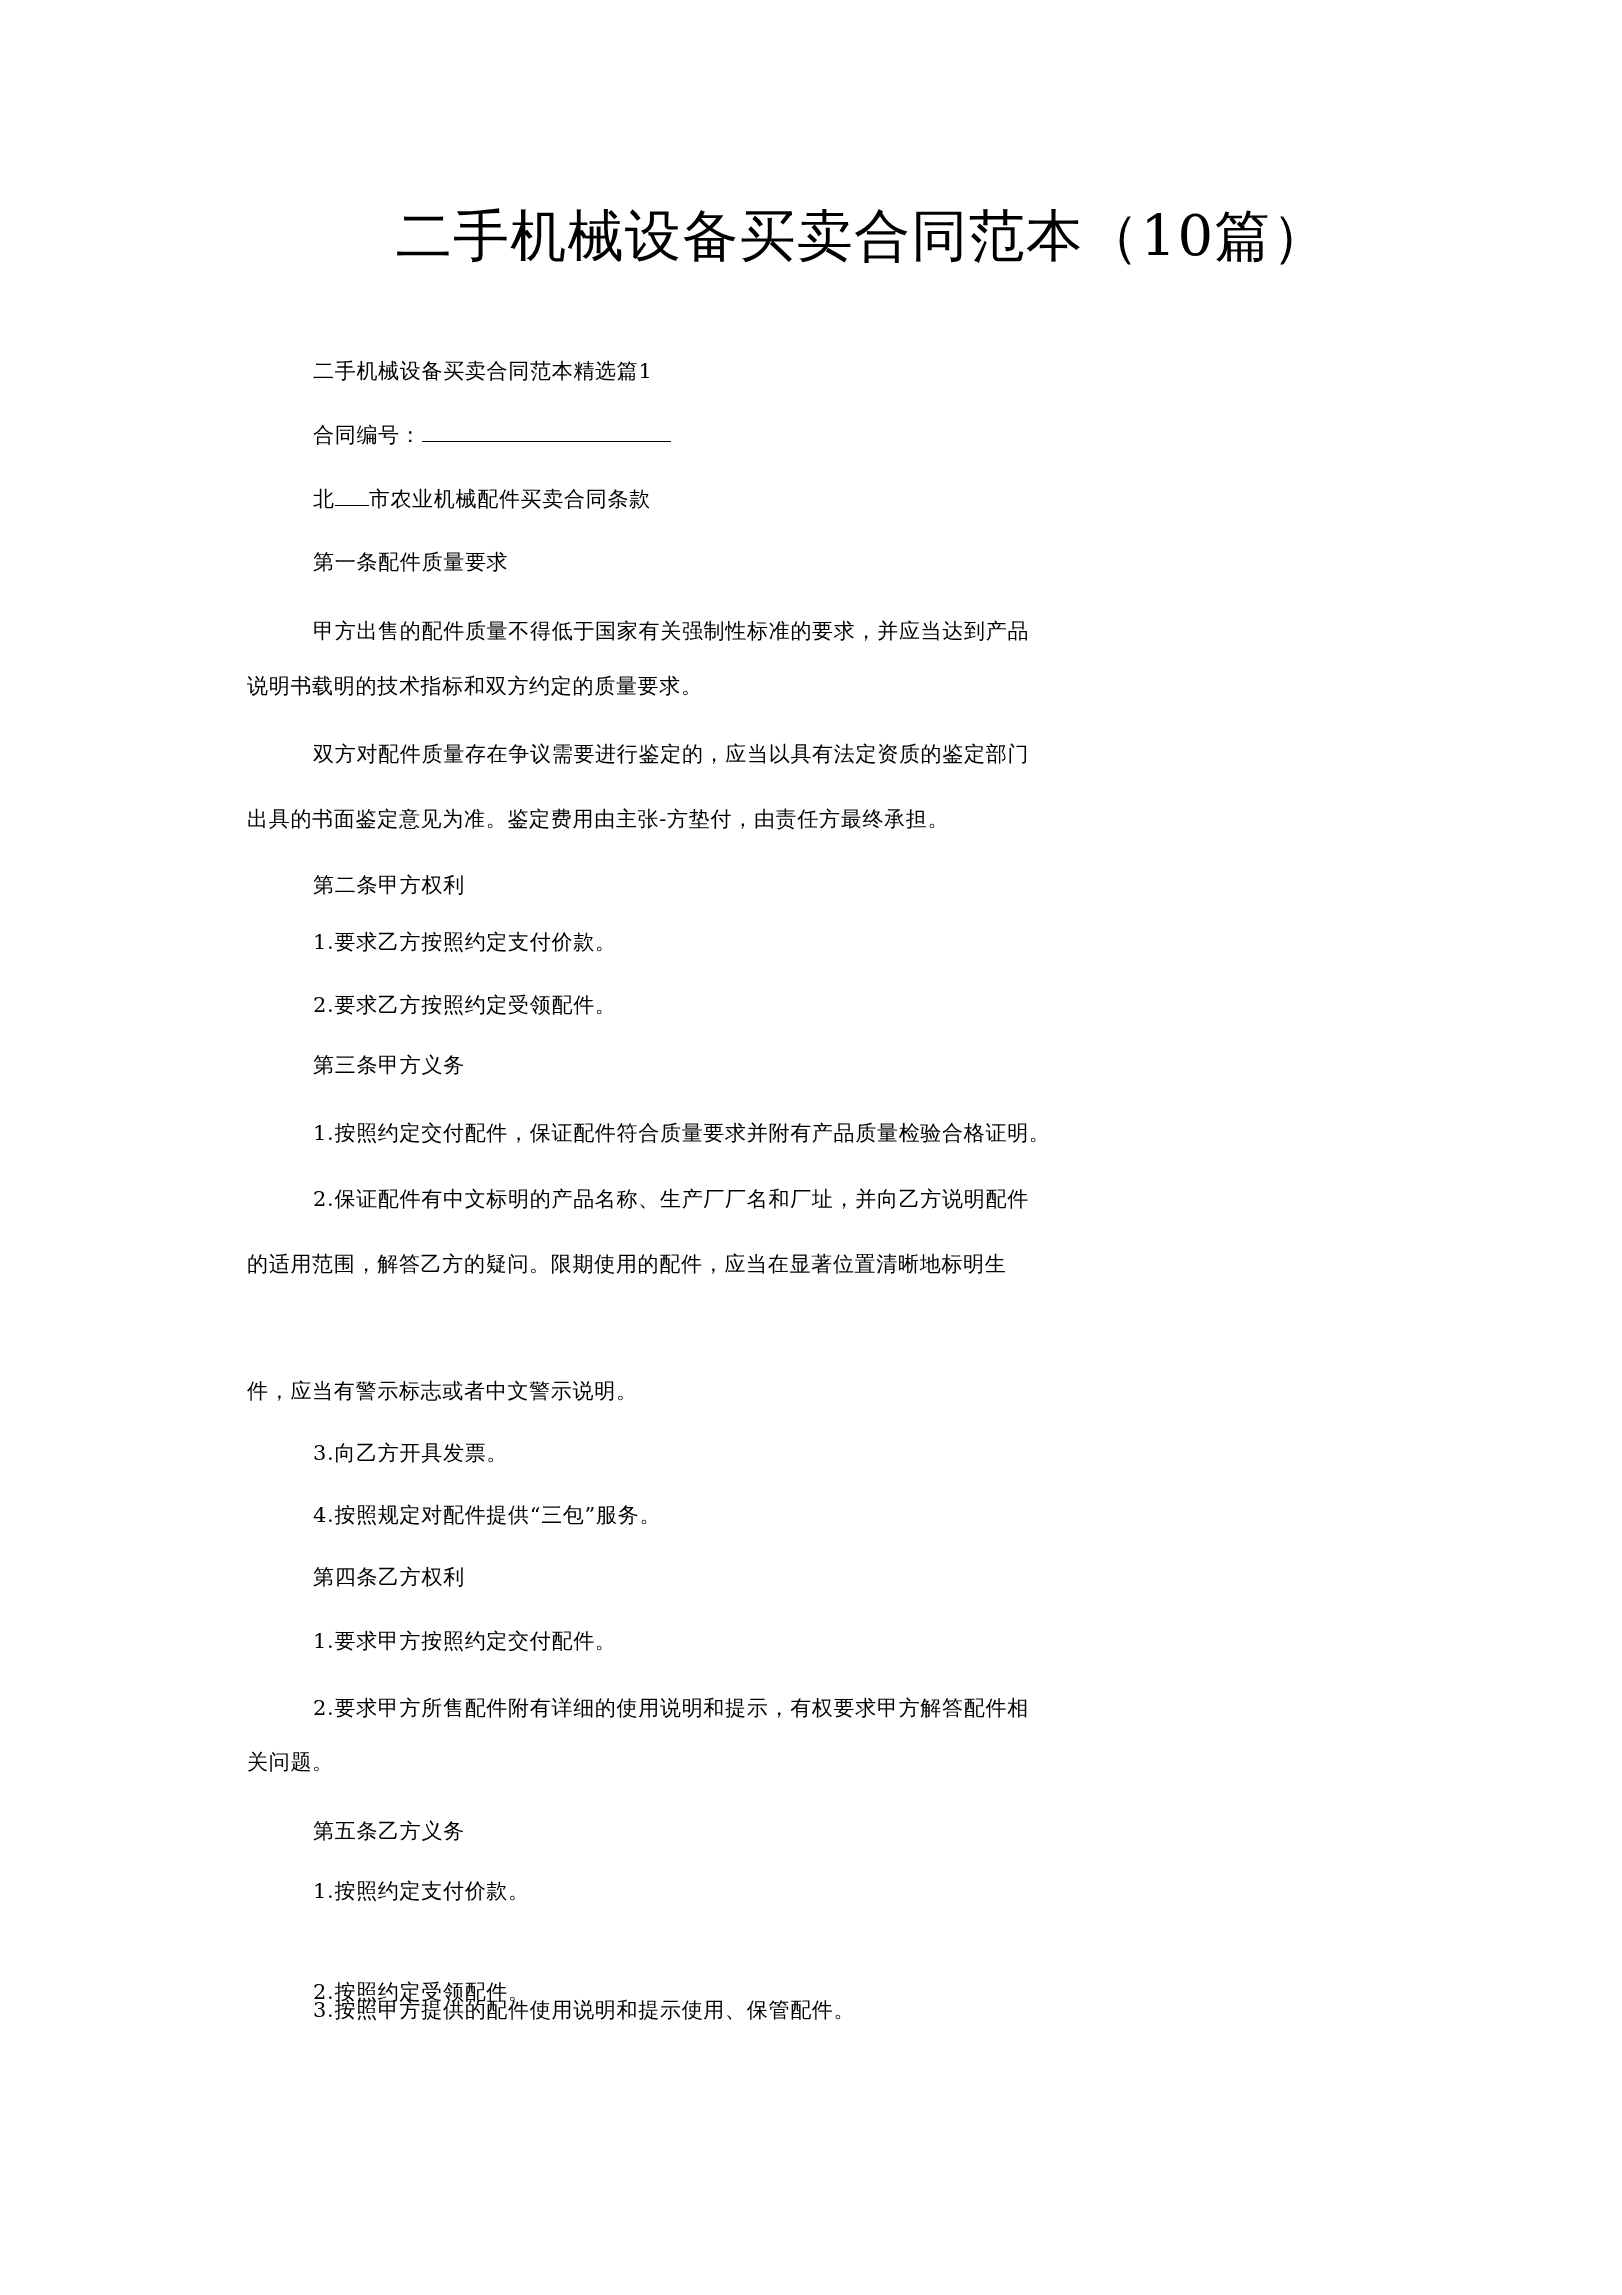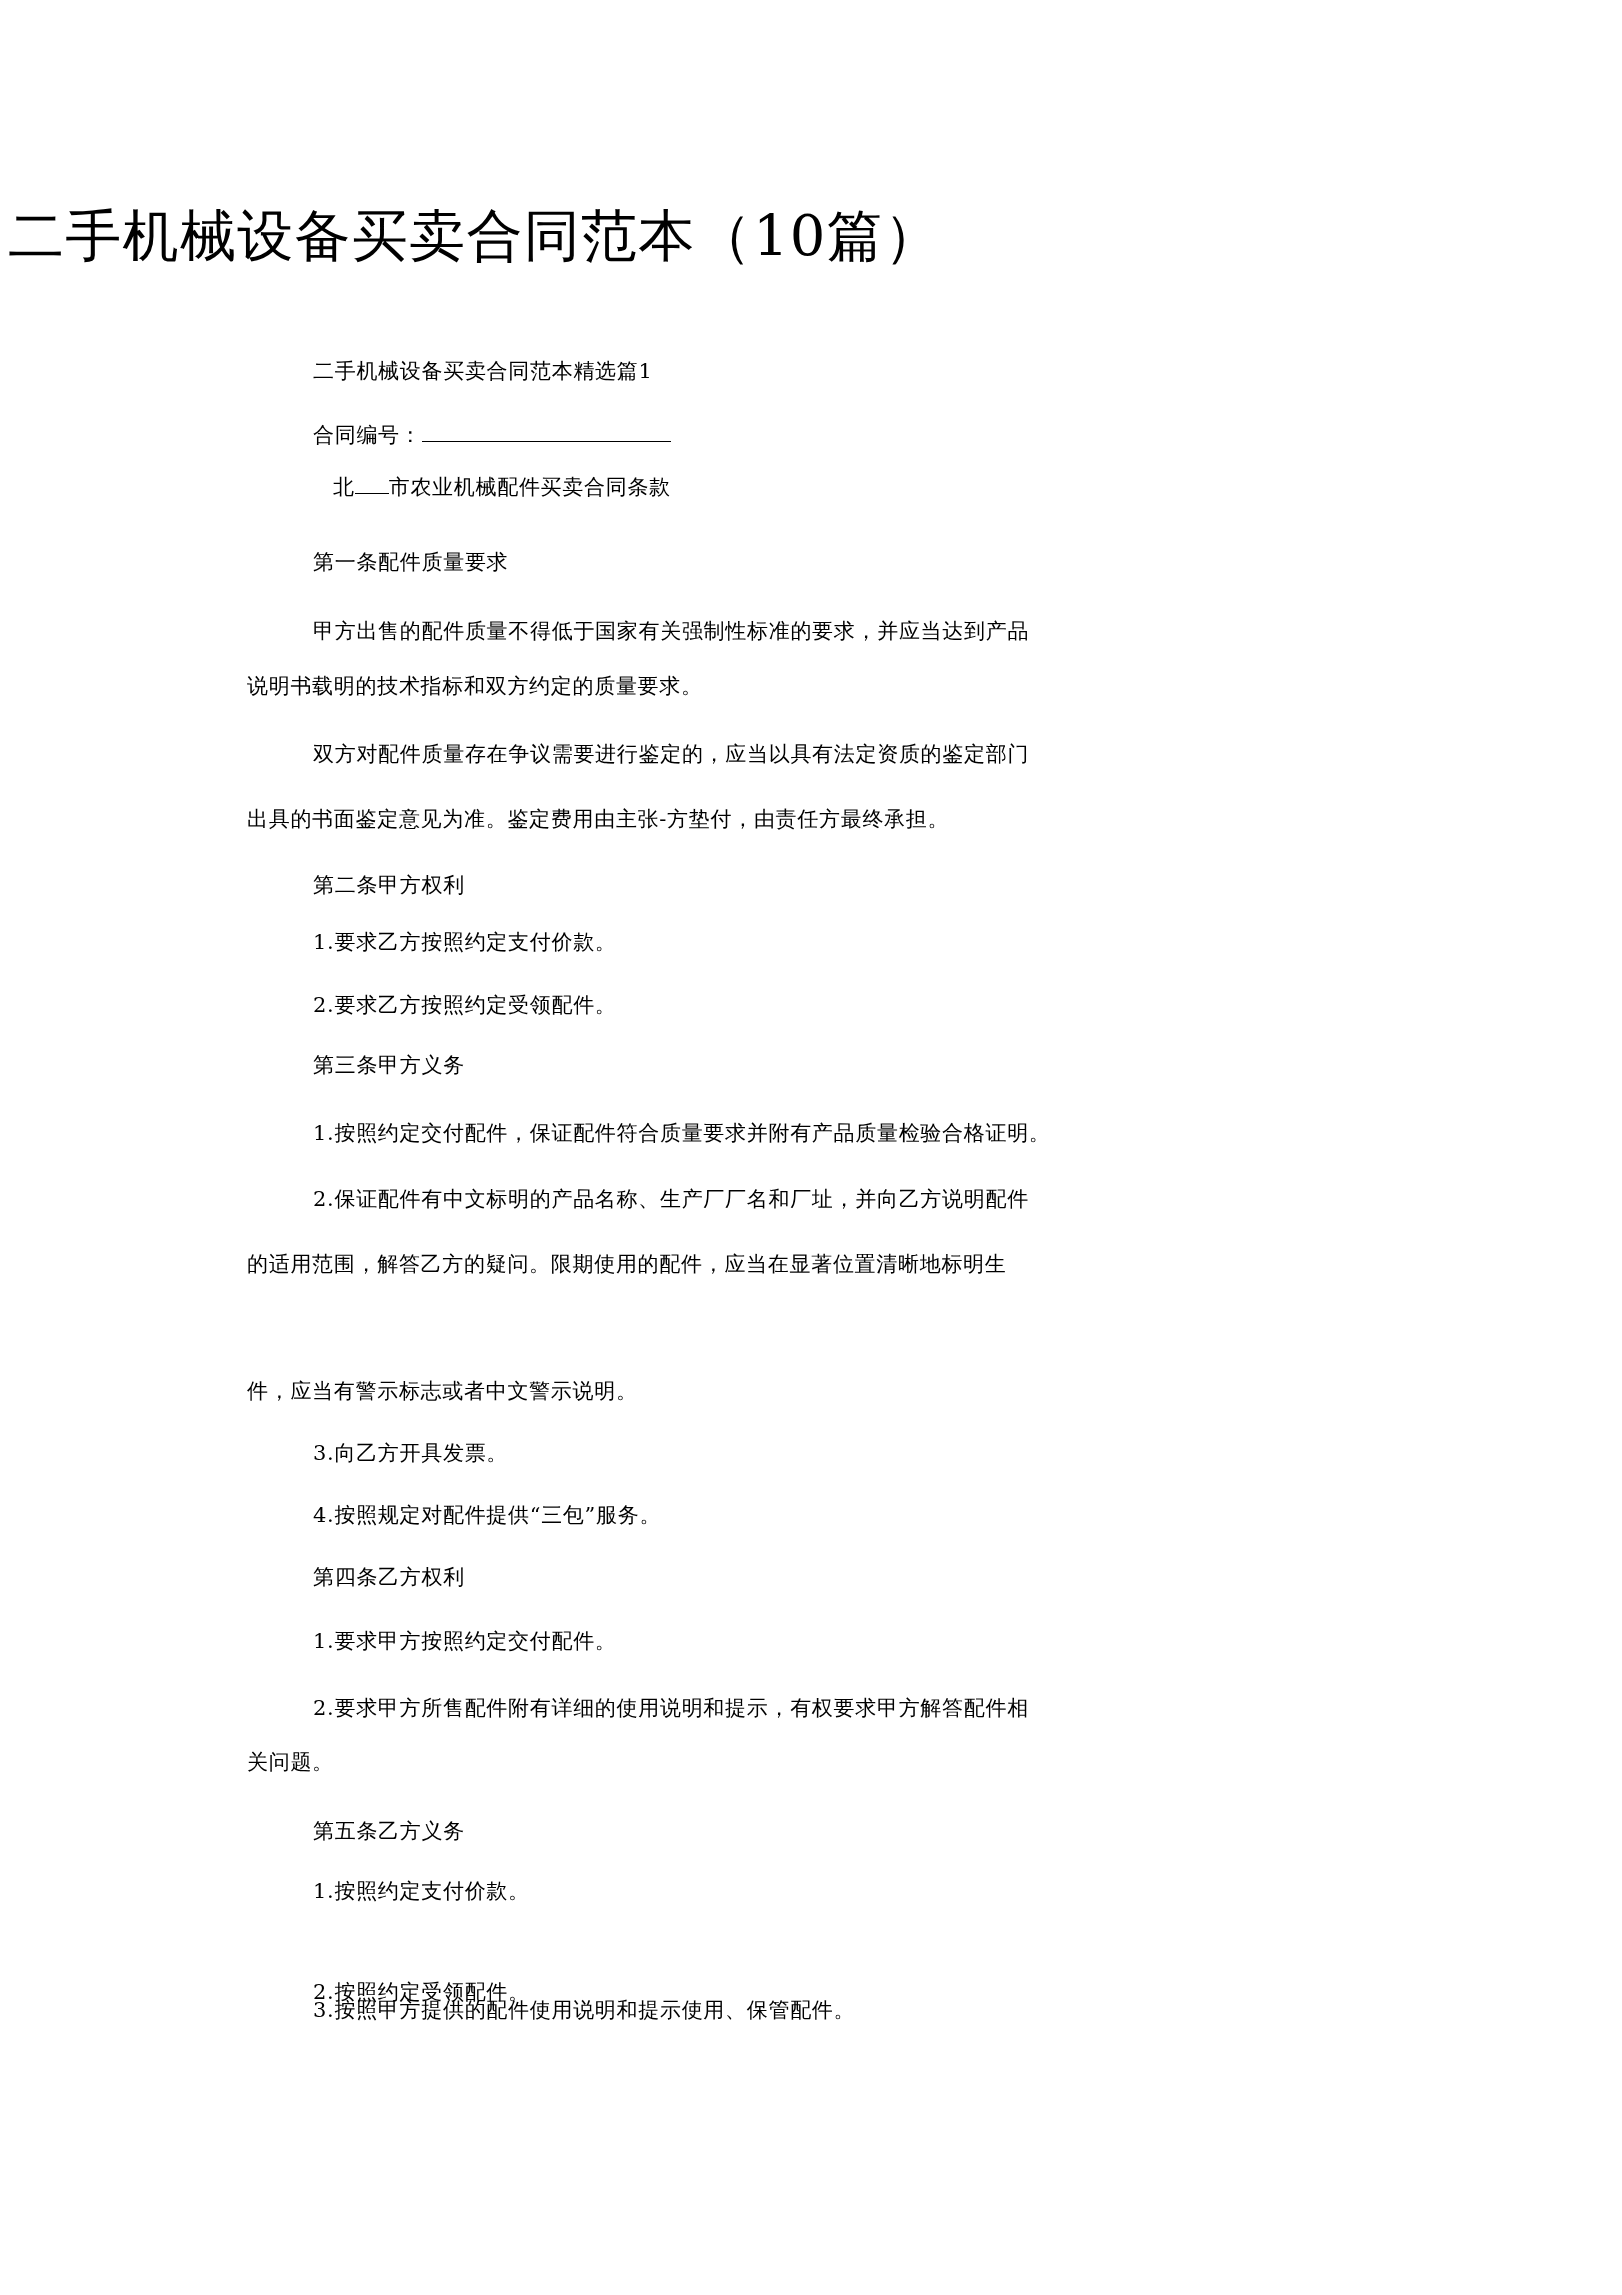--- a/index.html
+++ b/index.html
@@ -17,24 +17,24 @@
     }
     .page {
       position: absolute;
       left: 0; top: 0;
       width: 1623px;
       height: 2295px;
       background: #ffffff;
     }
     .title {
       position: absolute;
-      left: 8px;
+      left: 15px;
       width: 1314px;
       top: 196px;
-      text-align: left;
+      text-align: right;
       font-size: 56px;
       line-height: 79px;
       letter-spacing: 1.3px;
       white-space: nowrap;
     }
     .line {
       position: absolute;
       font-size: 21px;
       line-height: 42px;
       white-space: nowrap;
@@ -55,21 +55,21 @@
 <div class="page">
 
   <div class="title">二手机械设备买卖合同范本（10篇）</div>
 
   <div class="line l1" style="top:350px;">二手机械设备买卖合同范本精选篇1</div>
 
   <div class="line l1" style="top:414px;">
     <span>合同编号：</span><span class="blank" style="width:249px;"></span>
   </div>
 
-  <div class="line l1" style="top:466px;margin-left:20px;">
+  <div class="line l1" style="top:478px;">
     <span>北</span><span class="blank" style="width:34px;height:25px;"></span><span>市农业机械配件买卖合同条款</span>
   </div>
 
   <div class="line l1" style="top:541px;">第一条配件质量要求</div>
   <div class="line l1" style="top:610px;">甲方出售的配件质量不得低于国家有关强制性标准的要求，并应当达到产品</div>
   <div class="line l0" style="top:665px;">说明书载明的技术指标和双方约定的质量要求。</div>
   <div class="line l0" style="top:798px;">出具的书面鉴定意见为准。鉴定费用由主张-方垫付，由责任方最终承担。</div>
   <div class="line l1" style="top:733px;">双方对配件质量存在争议需要进行鉴定的，应当以具有法定资质的鉴定部门</div>
   <div class="line l1" style="top:864px;">第二条甲方权利</div>
   <div class="line l1" style="top:921px;">1.要求乙方按照约定支付价款。</div>

